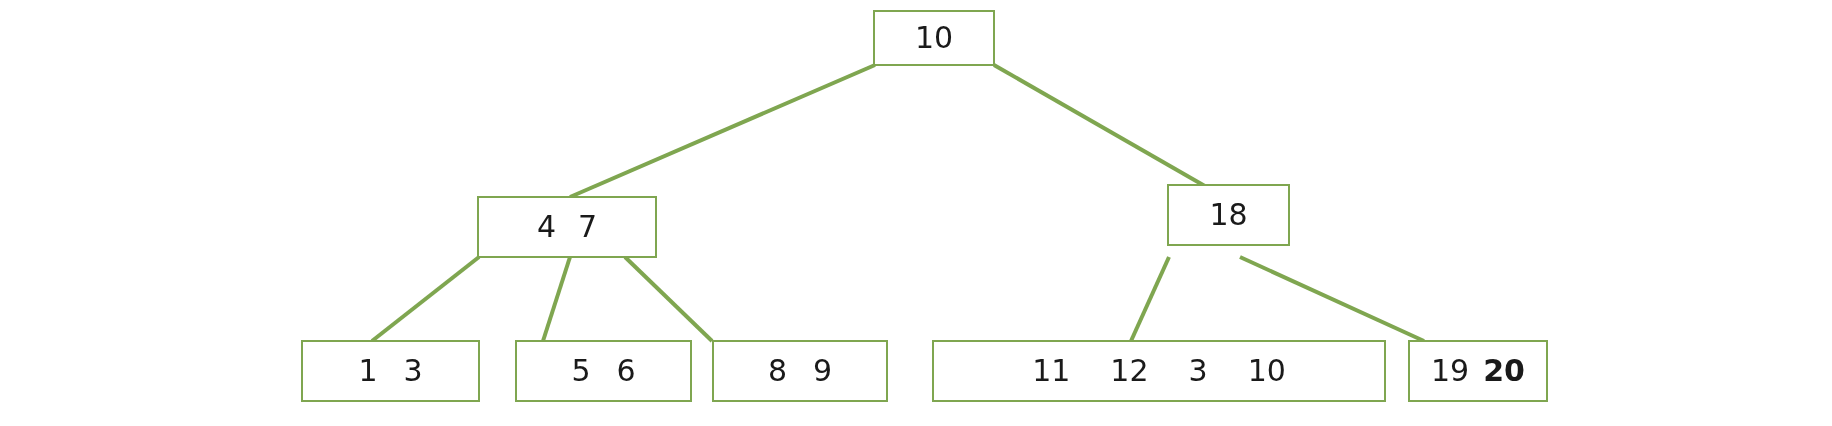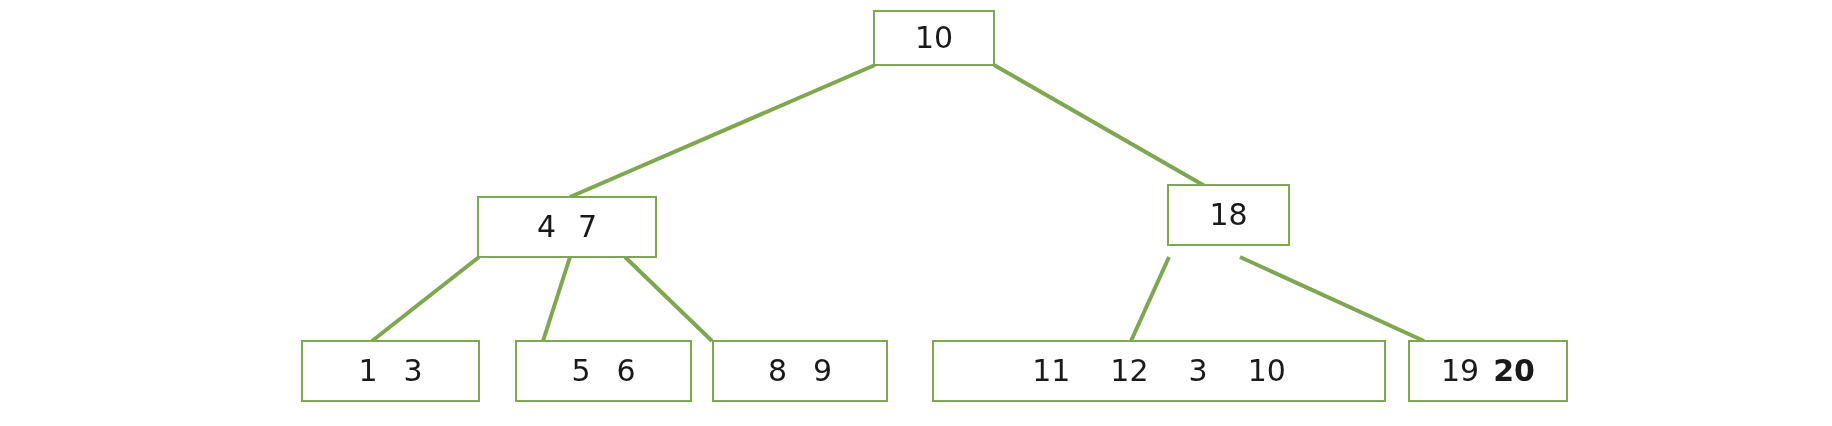--- a/index.html
+++ b/index.html
@@ -52,21 +52,21 @@
   .key + .key {
     margin-left: 26px;
   }
   .node-root   { left: 873px; top: 10px;  width: 122px; height: 56px; }
   .node-l2a    { left: 477px; top: 196px; width: 180px; height: 62px; }
   .node-l2b    { left: 1167px; top: 184px; width: 123px; height: 62px; }
   .node-leaf1  { left: 301px;  top: 340px; width: 179px; height: 62px; }
   .node-leaf2  { left: 515px;  top: 340px; width: 177px; height: 62px; }
   .node-leaf3  { left: 712px;  top: 340px; width: 176px; height: 62px; }
   .node-leaf4  { left: 932px;  top: 340px; width: 454px; height: 62px; }
-  .node-leaf5  { left: 1408px; top: 340px; width: 160px; height: 62px; }
+  .node-leaf5  { left: 1408px; top: 340px; width: 140px; height: 62px; }
   .node-leaf4 .key + .key { margin-left: 40px; }
   .node-leaf5 .key + .key { margin-left: 14px; font-weight: bold; }
   .node-l2a .key + .key { margin-left: 22px; }
 </style>
 </head>
 <body>
 
 <div id="tree-canvas">
 
   <svg id="edge-layer" viewBox="0 0 1832 426" width="1832" height="426" xmlns="http://www.w3.org/2000/svg">

